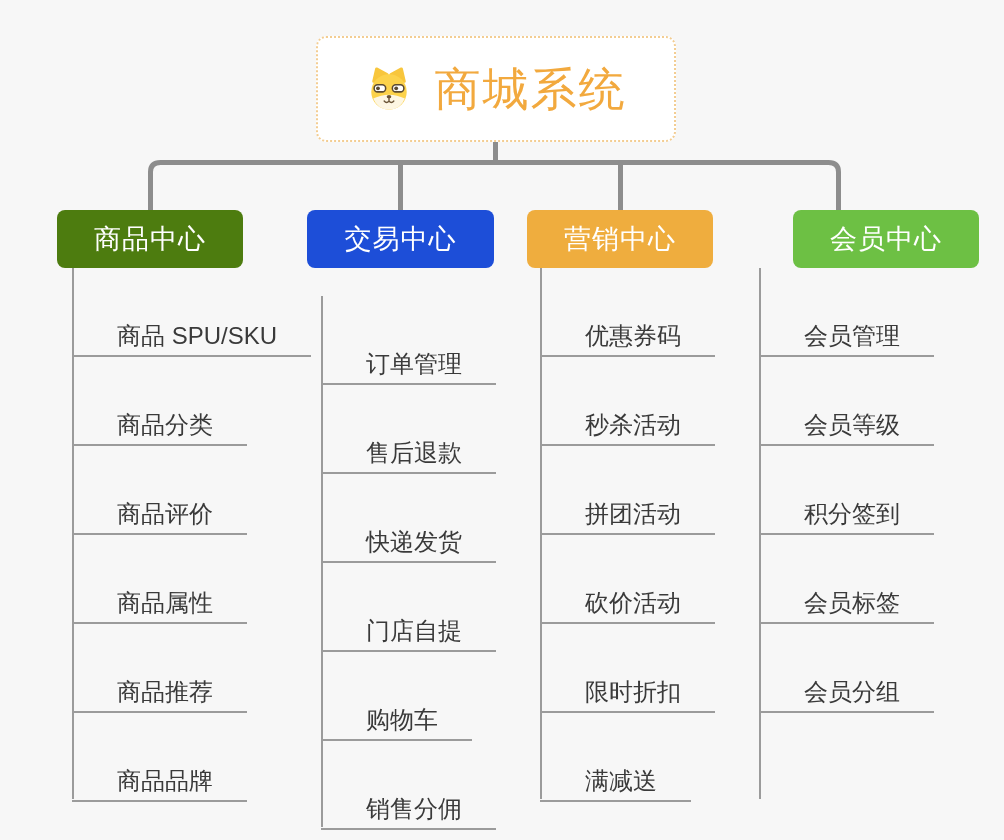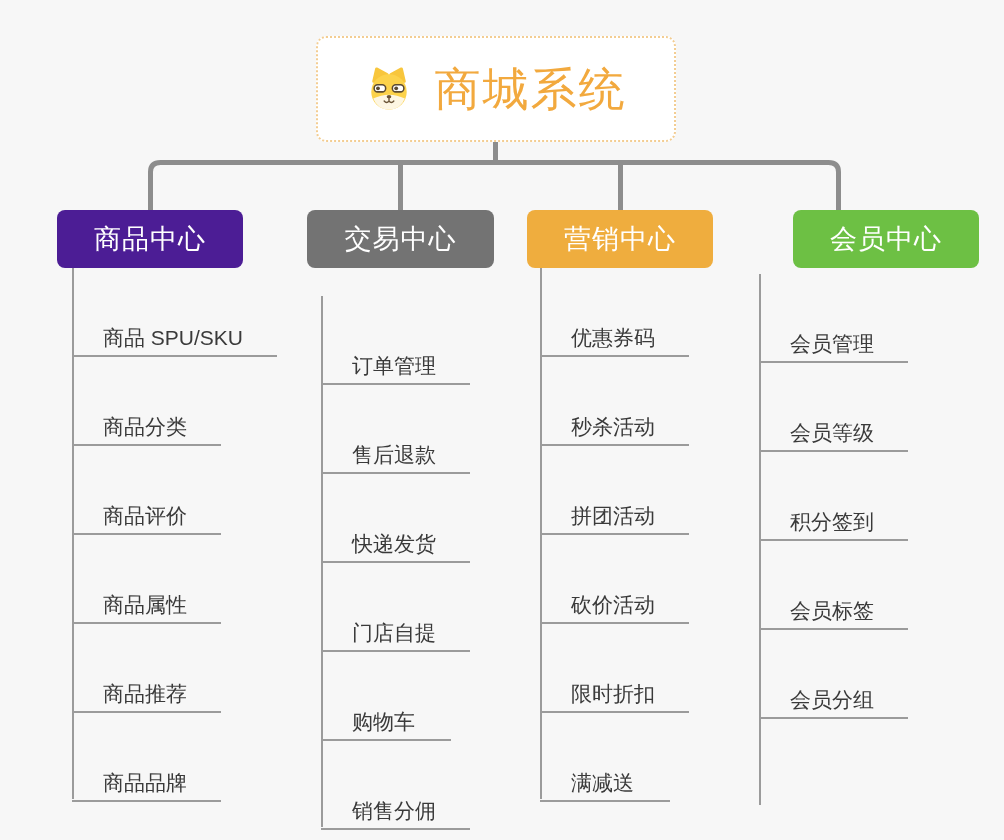--- a/index.html
+++ b/index.html
@@ -67,38 +67,38 @@
   .b3 { left: 745px; width: 186px; }
   
   .col {
     position: absolute;
     top: 268px;
     width: 240px;
   }
   .c0 { left: 72px; }
   .c1 { left: 321px; margin-top: 28px; }
   .c2 { left: 540px; text-align: right; }
-  .c3 { left: 759px; margin-top: 6px; }
+  .c3 { left: 759px; }
   .spine {
     position: absolute;
     left: 0; top: 0;
     width: 2px; height: 531px;
     background: #9B9B9B;
   }
   .item {
     position: relative;
     box-sizing: border-box;
     width: fit-content;
     min-width: 130px;
     height: 89px;
     display: flex;
     align-items: flex-end;
-    padding: 0 34px 4px 31px;
+    padding: 0 34px 4px 45px;
     border-bottom: 2px solid #9B9B9B;
-    font-size: 21px;
+    font-size: 24px;
     color: #3A3A3A;
     white-space: nowrap;
     line-height: 1.25;
     cursor: pointer;
   }
   .item:first-of-type { height: 84px; }
 </style>
 </head>
 <body>
 
@@ -122,22 +122,22 @@
       <rect x="8.5" y="19.5" width="12" height="7.5" rx="3.6" fill="#FFFFFF" stroke="#5B4A32" stroke-width="1.6"></rect>
       <rect x="27.5" y="19.5" width="12" height="7.5" rx="3.6" fill="#FFFFFF" stroke="#5B4A32" stroke-width="1.6"></rect>
       <circle cx="12.5" cy="23.3" r="2" fill="#5B4A32"></circle>
       <circle cx="31.5" cy="23.3" r="2" fill="#5B4A32"></circle>
       <ellipse cx="24" cy="32" rx="2.4" ry="1.7" fill="#6B5538"></ellipse>
       <path d="M24 32.5 L24 35.5 M19 36.5 Q21.5 39.5 24 36.5 Q26.5 39.5 29 36.5" stroke="#6B5538" stroke-width="1.5" fill="none" stroke-linecap="round"></path>
     </svg>
     <span class="root-title">商城系统</span>
   </div>
 
-  <div class="branch-box b0" style="background-color: #4c1d95;">商品中心</div>
-  <div class="branch-box b1" style="background-color: #737373;">交易中心</div>
+  <div class="branch-box b0" style="background-color: #4d7c0f;">商品中心</div>
+  <div class="branch-box b1" style="background-color: #1d4ed8;">交易中心</div>
   <div class="branch-box b2" style="background-color: rgb(239, 173, 62);">营销中心</div>
   <div class="branch-box b3" style="background-color: rgb(109, 192, 68); margin-left: 48px;">会员中心</div>
 
   <div class="col c0">
     <div class="spine"></div>
     <div class="item">商品 SPU/SKU</div>
     <div class="item">商品分类</div>
     <div class="item">商品评价</div>
     <div class="item">商品属性</div>
     <div class="item">商品推荐</div>

